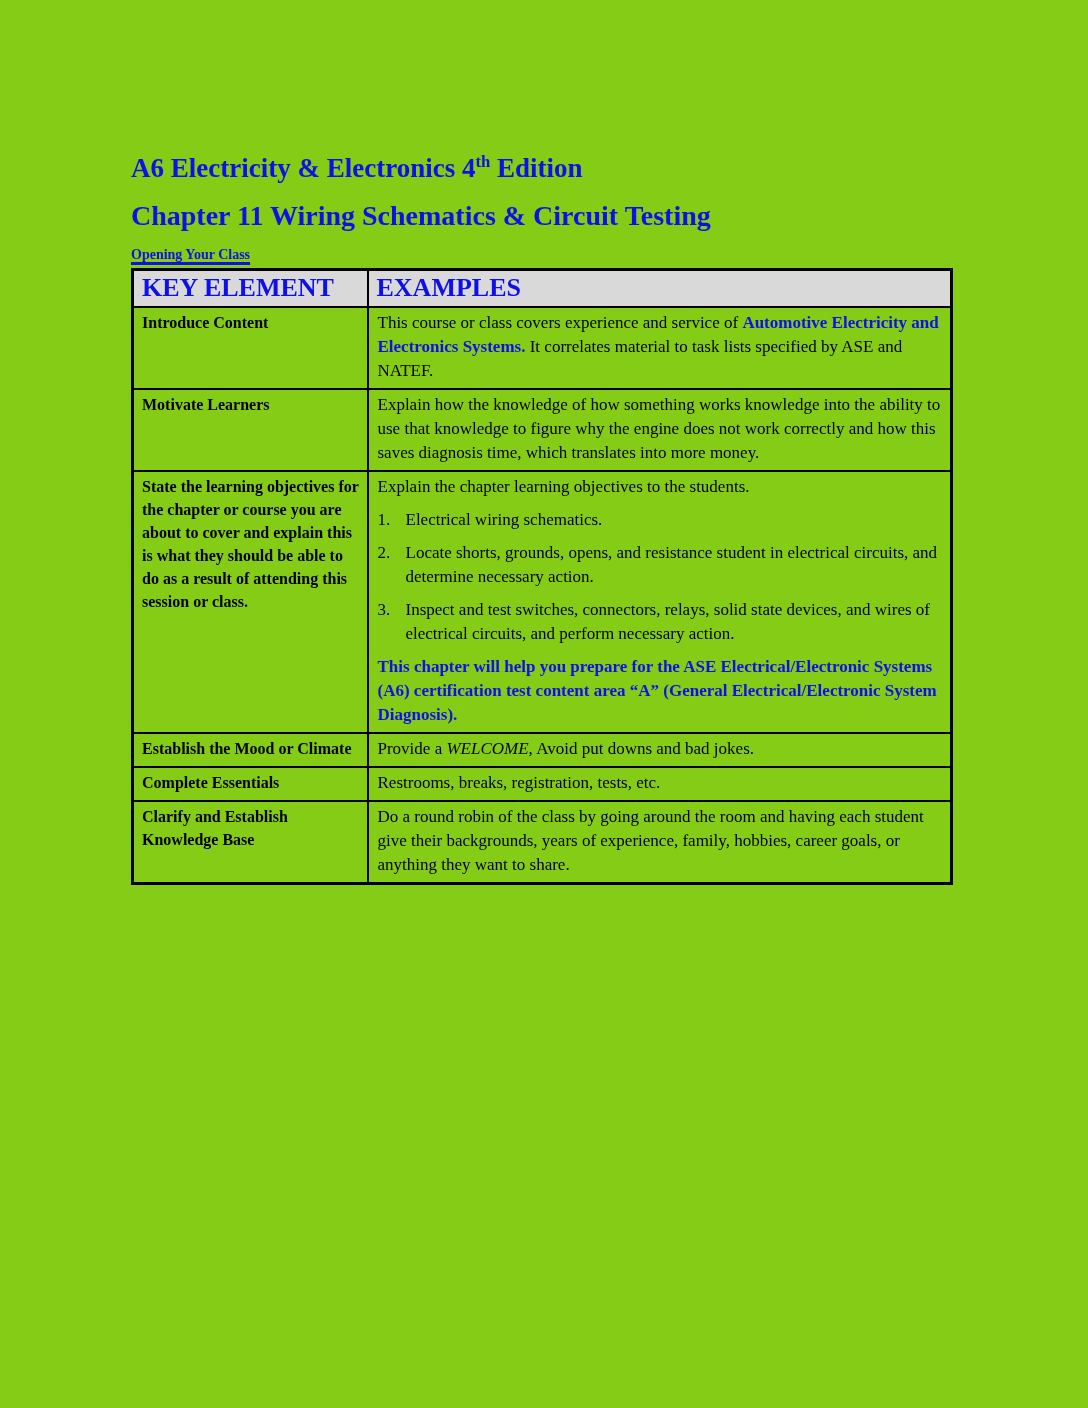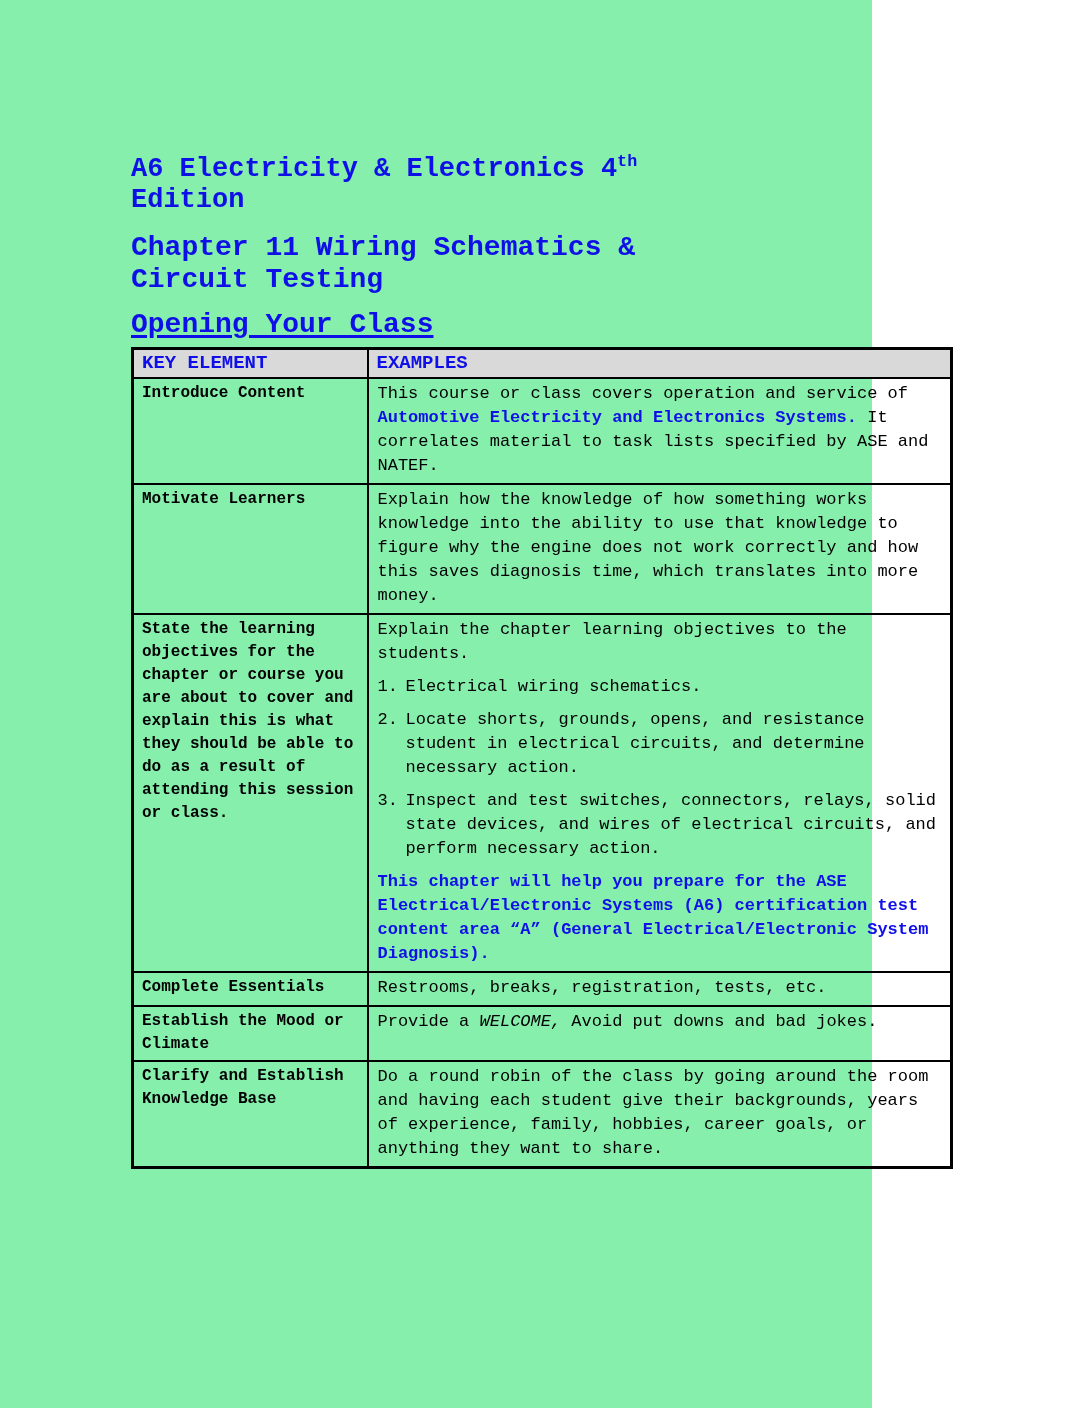--- a/index.html
+++ b/index.html
@@ -4,45 +4,45 @@
 <style>
   :root{
     --blue:#0f0fe8;
     --header-bg:#d9d9d9;
     --border:#000000;
   }
   *{box-sizing:border-box;}
   html,body{margin:0;padding:0;background:#ffffff;}
   .page{
     position:relative;
-    width:872px;
+    width:1088px;
     height:1408px;
-    background:#86efac;
+    background:#84cc16;
     padding:152px 132px 0 131px;
-    font-family:Liberation Mono, monospace;
+    font-family:Liberation Serif, serif;
     color:#000;
   }
   h1.doc-title{
     color:var(--blue);
     font-size:27px;
     font-weight:700;
     margin:0 0 16px 0;
     line-height:1.15;
   }
   h1.doc-title sup{font-size:0.62em;}
   h2.chapter-heading{
     color:var(--blue);
     font-size:28px;
     font-weight:700;
     margin:0 0 13px 0;
     line-height:1.15;
   }
   h3.section-heading{
     color:var(--blue);
-    font-size:28px;
+    font-size:14px;
     font-weight:700;
     margin:0 0 5px 0;
     line-height:1.15;
     text-decoration:underline;
     text-decoration-thickness:2.5px;
     text-underline-offset:3px;
     display:inline-block;
   }
   table.key-table{
     border-collapse:collapse;
@@ -52,21 +52,21 @@
   }
   .key-table th,.key-table td{
     border:2px solid var(--border);
     vertical-align:top;
     text-align:left;
   }
   .key-table col.c1{width:235px;}
   .key-table th{
     background:var(--header-bg);
     color:var(--blue);
-    font-size:19px;
+    font-size:26px;
     font-weight:700;
     padding:2px 8px 3px 8px;
   }
   td.key-cell{
     font-weight:700;
     font-size:16px;
     line-height:23px;
     padding:3px 4px 4px 8px;
   }
   td.example-cell{
@@ -99,21 +99,21 @@
     <thead>
       <tr>
         <th>KEY ELEMENT</th>
         <th>EXAMPLES</th>
       </tr>
     </thead>
     <tbody id="table-body">
         <tr>
           <td class="key-cell">Introduce Content</td>
           <td class="example-cell">
-            <div class="para"><span class="ptext"><span>This course or class covers operation and service of </span><span class="blue-bold">Automotive Electricity and Electronics Systems.</span><span> It correlates material to task lists specified by ASE and NATEF.</span></span></div>
+            <div class="para"><span class="ptext"><span>This course or class covers experience and service of </span><span class="blue-bold">Automotive Electricity and Electronics Systems.</span><span> It correlates material to task lists specified by ASE and NATEF.</span></span></div>
           </td>
         </tr>
         <tr>
           <td class="key-cell">Motivate Learners</td>
           <td class="example-cell">
             <div class="para"><span class="ptext"><span>Explain how the knowledge of how something works knowledge into the ability to use that knowledge to figure why the engine does not work correctly and how this saves diagnosis time, which translates into more money.</span></span></div>
           </td>
         </tr>
         <tr>
           <td class="key-cell">State the learning objectives for the chapter or course you are about to cover and explain this is what they should be able to do as a result of attending this session or class.</td>
@@ -128,29 +128,29 @@
               <span class="ptext"><span>Locate shorts, grounds, opens, and resistance student in electrical circuits, and determine necessary action.</span></span>
             </div>
             <div class="para list-item">
               <span class="num">3.</span>
               <span class="ptext"><span>Inspect and test switches, connectors, relays, solid state devices, and wires of electrical circuits, and perform necessary action.</span></span>
             </div>
             <div class="para"><span class="ptext"><span class="blue-bold">This chapter will help you prepare for the ASE Electrical/Electronic Systems (A6) certification test content area “A” (General Electrical/Electronic System Diagnosis).</span></span></div>
           </td>
         </tr>
         <tr>
+          <td class="key-cell">Establish the Mood or Climate</td>
+          <td class="example-cell">
+            <div class="para"><span class="ptext"><span>Provide a </span><span class="italic">WELCOME,</span><span> Avoid put downs and bad jokes.</span></span></div>
+          </td>
+        </tr>
+        <tr>
           <td class="key-cell">Complete Essentials</td>
           <td class="example-cell">
             <div class="para"><span class="ptext"><span>Restrooms, breaks, registration, tests, etc.</span></span></div>
-          </td>
-        </tr>
-        <tr>
-          <td class="key-cell">Establish the Mood or Climate</td>
-          <td class="example-cell">
-            <div class="para"><span class="ptext"><span>Provide a </span><span class="italic">WELCOME,</span><span> Avoid put downs and bad jokes.</span></span></div>
           </td>
         </tr>
         <tr>
           <td class="key-cell">Clarify and Establish Knowledge Base</td>
           <td class="example-cell">
             <div class="para"><span class="ptext"><span>Do a round robin of the class by going around the room and having each student give their backgrounds, years of experience, family, hobbies, career goals, or anything they want to share.</span></span></div>
           </td>
         </tr>
       </tbody>
   </table>

